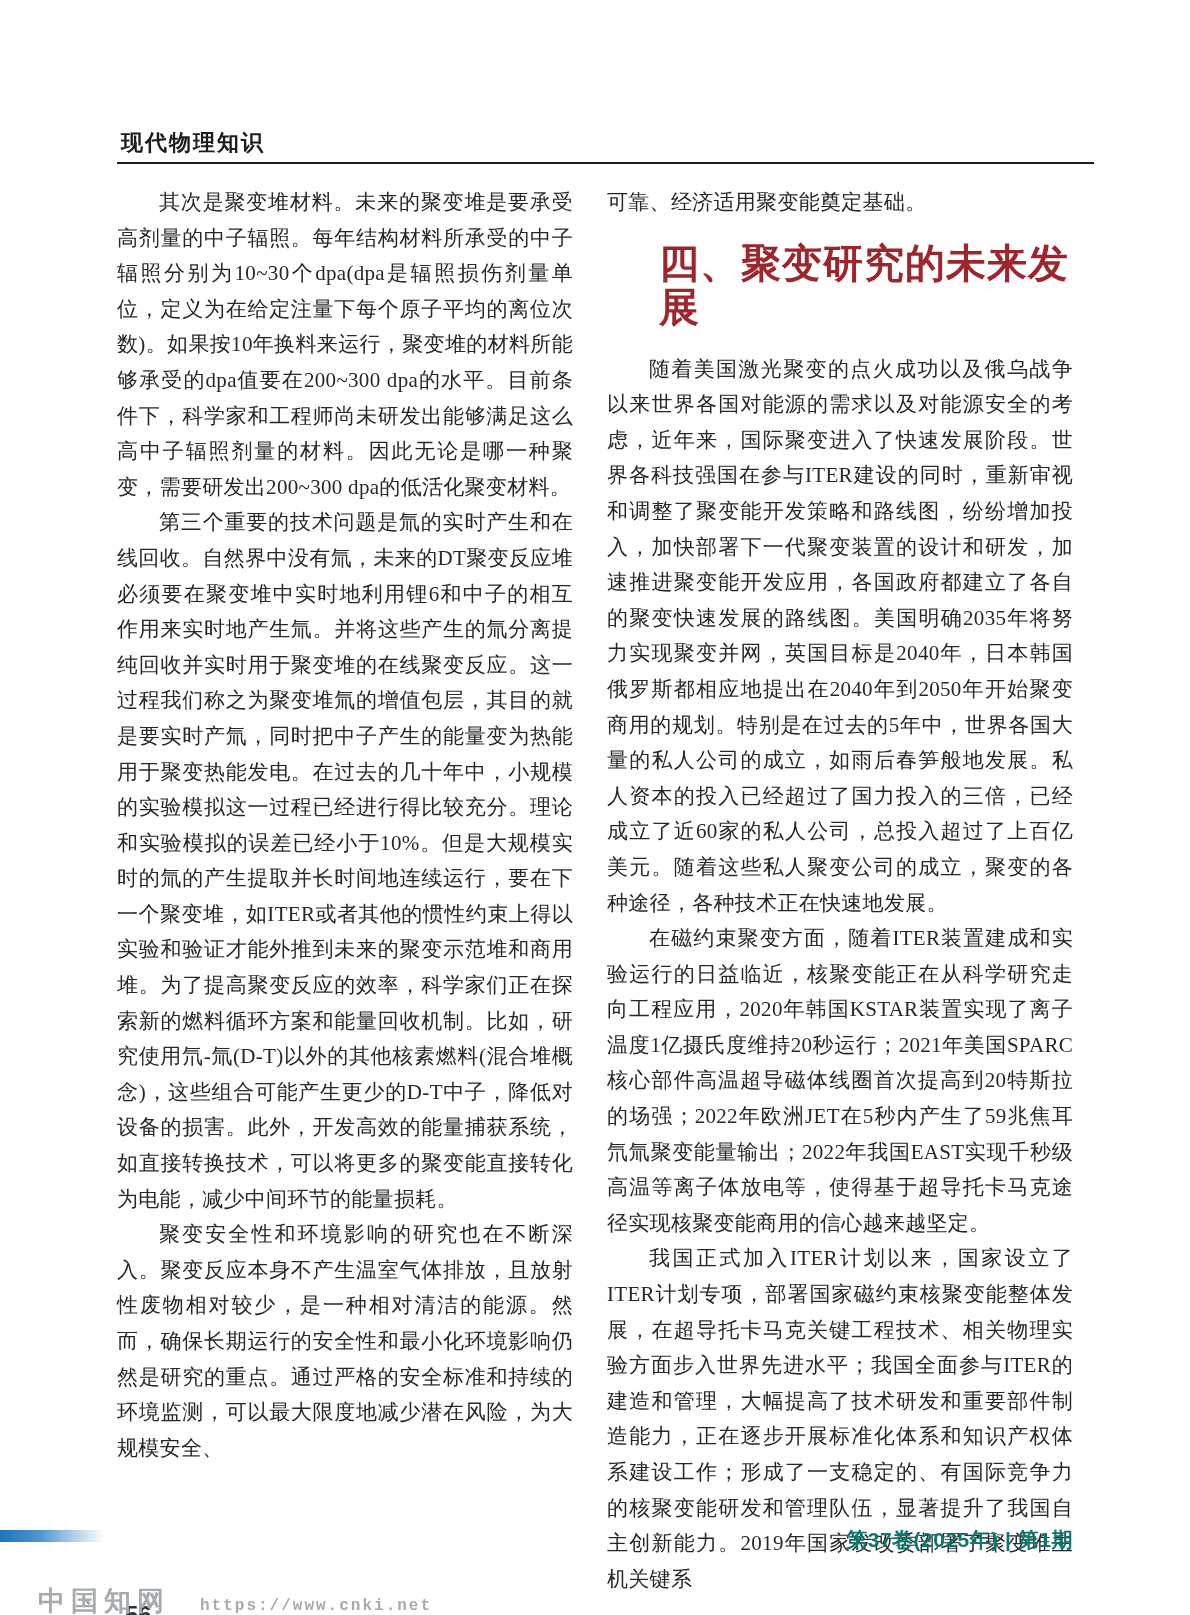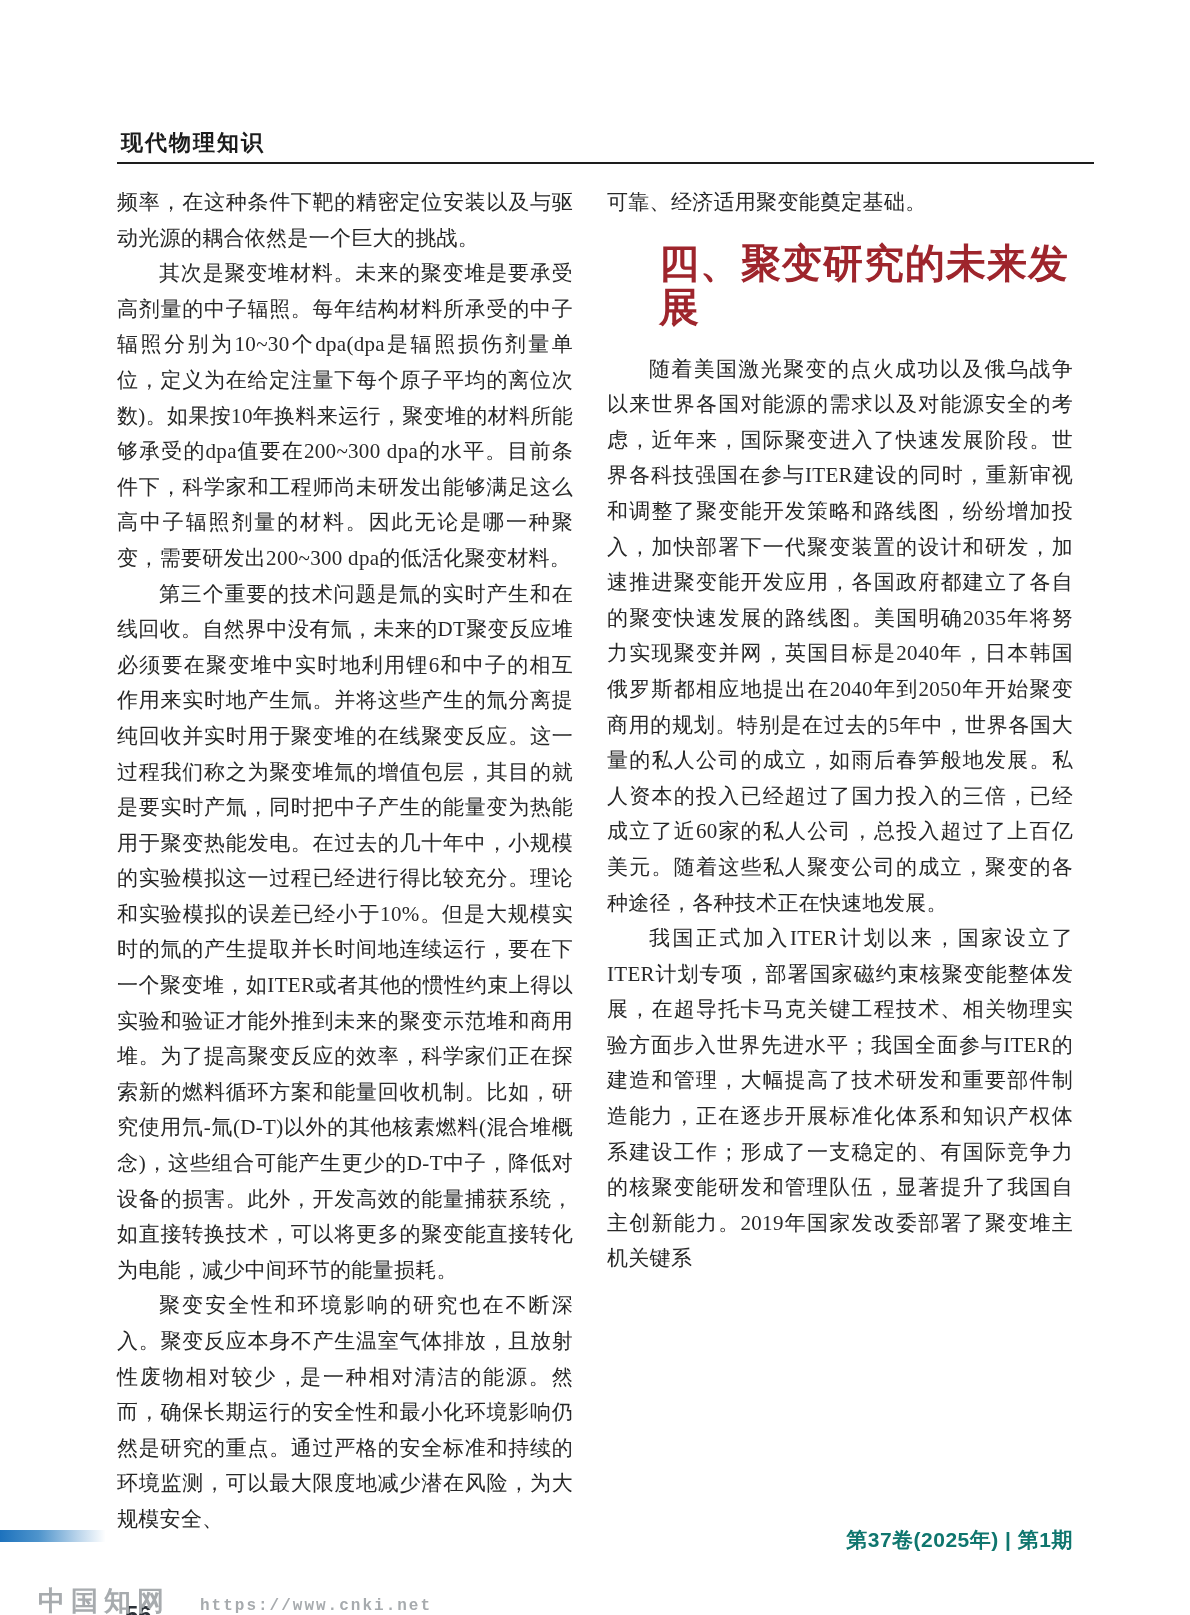--- a/index.html
+++ b/index.html
@@ -76,30 +76,30 @@
 </style>
 </head>
 <body>
 
 <div class="page">
 
   <div class="header-title">现代物理知识</div>
   <div class="header-rule"></div>
 
   <div class="col col-left">
-    <p>频率，在这种条件下靶的精密定位安装以及与驱动光源的耦合依然是一个巨大的挑战。</p>
     <p class="indent">其次是聚变堆材料。未来的聚变堆是要承受高剂量的中子辐照。每年结构材料所承受的中子辐照分别为10~30个dpa(dpa是辐照损伤剂量单位，定义为在给定注量下每个原子平均的离位次数)。如果按10年换料来运行，聚变堆的材料所能够承受的dpa值要在200~300 dpa的水平。目前条件下，科学家和工程师尚未研发出能够满足这么高中子辐照剂量的材料。因此无论是哪一种聚变，需要研发出200~300 dpa的低活化聚变材料。</p>
     <p class="indent">第三个重要的技术问题是氚的实时产生和在线回收。自然界中没有氚，未来的DT聚变反应堆必须要在聚变堆中实时地利用锂6和中子的相互作用来实时地产生氚。并将这些产生的氚分离提纯回收并实时用于聚变堆的在线聚变反应。这一过程我们称之为聚变堆氚的增值包层，其目的就是要实时产氚，同时把中子产生的能量变为热能用于聚变热能发电。在过去的几十年中，小规模的实验模拟这一过程已经进行得比较充分。理论和实验模拟的误差已经小于10%。但是大规模实时的氚的产生提取并长时间地连续运行，要在下一个聚变堆，如ITER或者其他的惯性约束上得以实验和验证才能外推到未来的聚变示范堆和商用堆。为了提高聚变反应的效率，科学家们正在探索新的燃料循环方案和能量回收机制。比如，研究使用氘-氚(D-T)以外的其他核素燃料(混合堆概念)，这些组合可能产生更少的D-T中子，降低对设备的损害。此外，开发高效的能量捕获系统，如直接转换技术，可以将更多的聚变能直接转化为电能，减少中间环节的能量损耗。</p>
     <p class="indent">聚变安全性和环境影响的研究也在不断深入。聚变反应本身不产生温室气体排放，且放射性废物相对较少，是一种相对清洁的能源。然而，确保长期运行的安全性和最小化环境影响仍然是研究的重点。通过严格的安全标准和持续的环境监测，可以最大限度地减少潜在风险，为大规模安全、</p>
   </div>
 
   <div class="col col-right">
     <p>可靠、经济适用聚变能奠定基础。</p>
     <h2 class="section-heading">四、聚变研究的未来发展</h2>
     <p class="indent">随着美国激光聚变的点火成功以及俄乌战争以来世界各国对能源的需求以及对能源安全的考虑，近年来，国际聚变进入了快速发展阶段。世界各科技强国在参与ITER建设的同时，重新审视和调整了聚变能开发策略和路线图，纷纷增加投入，加快部署下一代聚变装置的设计和研发，加速推进聚变能开发应用，各国政府都建立了各自的聚变快速发展的路线图。美国明确2035年将努力实现聚变并网，英国目标是2040年，日本韩国俄罗斯都相应地提出在2040年到2050年开始聚变商用的规划。特别是在过去的5年中，世界各国大量的私人公司的成立，如雨后春笋般地发展。私人资本的投入已经超过了国力投入的三倍，已经成立了近60家的私人公司，总投入超过了上百亿美元。随着这些私人聚变公司的成立，聚变的各种途径，各种技术正在快速地发展。</p>
+    <p class="indent">在磁约束聚变方面，随着ITER装置建成和实验运行的日益临近，核聚变能正在从科学研究走向工程应用，2020年韩国KSTAR装置实现了离子温度1亿摄氏度维持20秒运行；2021年美国SPARC核心部件高温超导磁体线圈首次提高到20特斯拉的场强；2022年欧洲JET在5秒内产生了59兆焦耳氘氚聚变能量输出；2022年我国EAST实现千秒级高温等离子体放电等，使得基于超导托卡马克途径实现核聚变能商用的信心越来越坚定。</p>
     <p class="indent">我国正式加入ITER计划以来，国家设立了ITER计划专项，部署国家磁约束核聚变能整体发展，在超导托卡马克关键工程技术、相关物理实验方面步入世界先进水平；我国全面参与ITER的建造和管理，大幅提高了技术研发和重要部件制造能力，正在逐步开展标准化体系和知识产权体系建设工作；形成了一支稳定的、有国际竞争力的核聚变能研发和管理队伍，显著提升了我国自主创新能力。2019年国家发改委部署了聚变堆主机关键系</p>
   </div>
 
   <div class="footer-bar"></div>
   <div class="page-number">56</div>
   <div class="volume-issue">第37卷(2025年) | 第1期</div>
 
   <div class="watermark">
     <span class="watermark-brand">中国知网</span>
     <span class="watermark-url">https://www.cnki.net</span>

